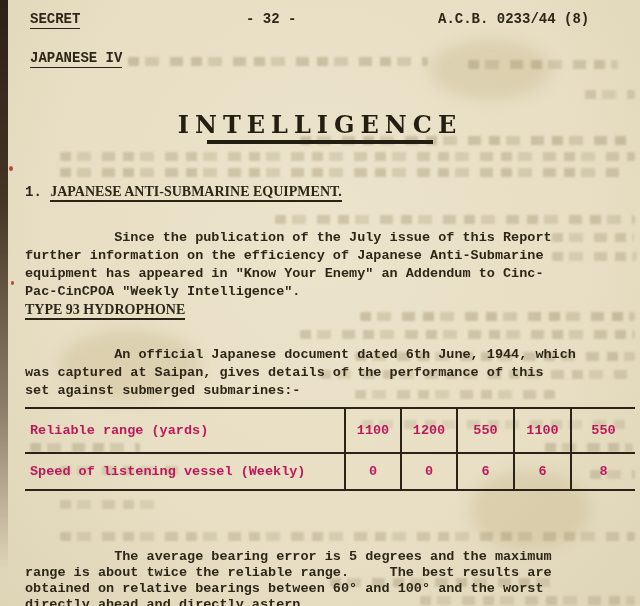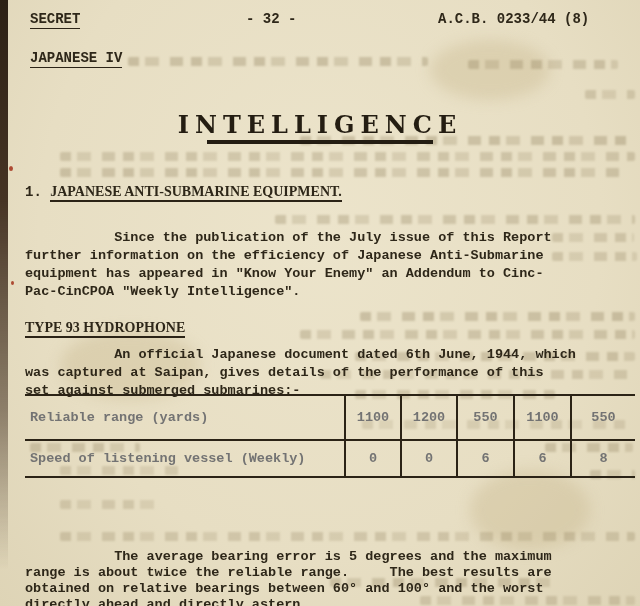--- a/index.html
+++ b/index.html
@@ -18,23 +18,23 @@
 
   .doc-title {
     left:0; top:110px; width:100%; text-align:center;
     font-family:"DejaVu Serif", serif; font-weight:bold;
     font-size:24px; letter-spacing:6px; color:#241d12;
   }
   .title-rule { left:207px; top:140px; width:226px; height:3.5px; background:#241d12; }
 
   
   .perf-table {
-    position:absolute; left:25px; top:394px;
+    position:absolute; left:25px; top:407px;
     border-collapse:collapse; table-layout:fixed; width:610px;
-    font-family:"Liberation Mono", monospace; font-size:13.5px; font-weight:bold; color:#737373;
+    font-family:"Liberation Mono", monospace; font-size:13.5px; font-weight:bold; color:#be185d;
     border-top:2.5px solid #2b2316; border-bottom:2.5px solid #2b2316;
   }
   .perf-table td { padding:0; vertical-align:middle; }
   .perf-table tr.r1 td { border-bottom:2.2px solid #2b2316; height:43px; }
   .perf-table tr.r2 td { height:38px; }
   .perf-table tr.r3 td { height:35px; }
   .perf-table td.lab { padding-left:5px; }
   .perf-table td.val { text-align:center; border-left:2px solid #2b2316; }
 
   
@@ -104,21 +104,21 @@
 <div class="abs mono txt-layer" style="left:25px;top:184px">
   <span>1.</span>
   <span class="u2">JAPANESE ANTI-SUBMARINE EQUIPMENT.</span>
 </div>
 
 <div class="abs para txt-layer" style="left:25px;top:229px">           Since the publication of the July issue of this Report
 further information on the efficiency of Japanese Anti-Submarine
 equipment has appeared in "Know Your Enemy" an Addendum to Cinc-
 Pac-CinCPOA "Weekly Intelligence".</div>
 
-<div class="abs mono txt-layer" style="left:25px;top:320px">
+<div class="abs mono txt-layer" style="left:25px;top:302px">
   <span class="u2">TYPE 93 HYDROPHONE</span>
 </div>
 
 <div class="abs para txt-layer" style="left:25px;top:346px">           An official Japanese document dated 6th June, 1944, which
 was captured at Saipan, gives details of the performance of this
 set against submerged submarines:-</div>
 
 <table class="perf-table txt-layer">
   <colgroup>
     <col style="width:320px">

